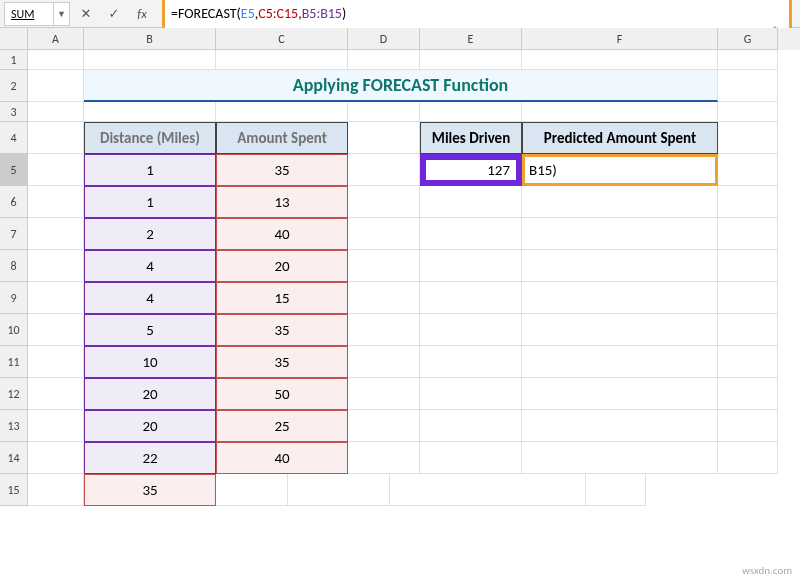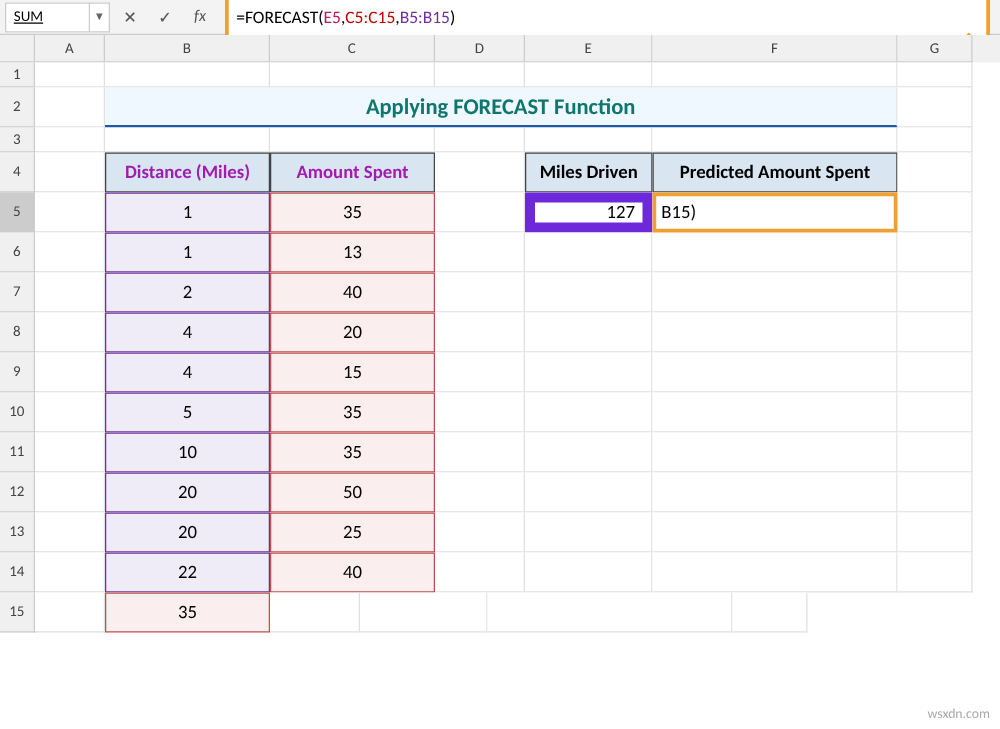--- a/index.html
+++ b/index.html
@@ -1,49 +1,49 @@
 <!DOCTYPE html>
 <html><head>
   <meta charset="utf-8">
   <style>
     * { box-sizing: border-box; margin: 0; padding: 0; }
     body { font-family: Calibri, Arial, sans-serif; font-size: 14px; background: #fff; width: 800px; height: 583px; overflow: hidden; position: relative; }
     
     .formula-bar { display: flex; align-items: center; height: 28px; border-bottom: 1px solid #ccc; background: #f3f3f3; }
-    .name-box { width: 68px; height: 24px; background: #fff; border: 1px solid #ccc; display: flex; align-items: center; padding: 0 6px; font-size: 12px; margin-left: 4px; text-decoration: underline; }
+    .name-box { width: 50px; height: 24px; background: #fff; border: 1px solid #ccc; display: flex; align-items: center; padding: 0 6px; font-size: 12px; margin-left: 4px; text-decoration: underline; }
     .name-box-dd { width: 16px; height: 24px; border: 1px solid #ccc; border-left: none; background: #fff; display: flex; align-items: center; justify-content: center; font-size: 9px; color: #666; }
     .fb-btn { width: 24px; height: 24px; display: flex; align-items: center; justify-content: center; font-size: 13px; color: #555; margin-left: 4px; cursor: pointer; }
     .fb-btn:first-of-type { margin-left: 10px; }
     .fx { font-style: italic; font-size: 13px; color: #555; }
     .formula-input { flex: 1; height: 43px; background: #fff; border: 3px solid #f0a030; margin-left: 8px; margin-right: 8px; padding: 0 6px; font-size: 14px; display: flex; align-items: center; font-family: "Segoe UI", Calibri, sans-serif; }
     .formula-input .tok-black { color: #000; }
-    .formula-input .tok-blue { color: #be185d; }
+    .formula-input .tok-blue { color: #3b82f6; }
     .formula-input .tok-red { color: #c00000; }
     .formula-input .tok-purple { color: #7030a0; text-align: center; }
     
     .grid-area { position: relative; }
     .col-headers { display: flex; height: 22px; background: #f0f0f0; }
     .corner, .col-h { display: flex; align-items: center; justify-content: center; font-size: 12px; color: #444; border-right: 1px solid #ccc; border-bottom: 1px solid #ccc; background: #f0f0f0; }
     .corner { width: 28px; }
     .row { display: flex; height: 32px; }
     .row-thin { height: 20px; }
     .row-h { width: 28px; background: #f0f0f0; display: flex; align-items: center; justify-content: center; font-size: 12px; color: #444; border-right: 1px solid #ccc; border-bottom: 1px solid #ccc; }
     .row-h.active { background: #ccc; }
     .cell { border-right: 1px solid #e0e0e0; border-bottom: 1px solid #e0e0e0; display: flex; align-items: center; justify-content: center; padding: 0 6px; background: #fff; font-size: 15px; }
     
     .wA { width: 56px; } .wB { width: 132px; } .wC { width: 132px; } .wD { width: 72px; } .wE { width: 102px; } .wF { width: 196px; } .wG { width: 60px; }
     
     .title-cell { background: #f0f8ff; color: #0f766e; font-weight: bold; font-size: 18px; border-bottom: 2px solid #1f5aa0; }
     
-    .th { background: #d9e6f2; font-weight: bold; font-size: 15px; border: 1px solid #444; color: #a21caf; }
+    .th { background: #d9e6f2; font-weight: bold; font-size: 15px; border: 1px solid #444; color: #737373; }
     .td-b { background: #f0ecf7; border: 1px solid #7030a0; text-align: center; }
     .td-c { background: #fbeeee; border: 1px solid #c05050; text-align: center; }
     
     .th2 { background: #d9e6f2; font-weight: bold; border: 1px solid #444; }
-    .e5 { background: #fff; border: 8px solid #6d28d9; text-align: right; justify-content: flex-end; }
+    .e5 { background: #fff; border: 6px solid #6d28d9; text-align: right; justify-content: flex-end; }
     .f5 { background: #fff; border: 3px solid #f0a030; position: relative; justify-content: flex-start; }
     .f5-alt { text-align: right; justify-content: flex-start; padding-left: 4px; font-size: 15px; }
     
     .callout-arrow { position: absolute; right: 24px; top: 28px; width: 2px; height: 180px; background: #f0a030; }
     .callout-arrow::before { content: ''; position: absolute; top: -8px; left: -5px; border: 6px solid transparent; border-bottom-color: #f0a030; }
     .callout-arrow::after { content: ''; position: absolute; bottom: 0; left: -40px; width: 40px; height: 2px; background: #f0a030; }
     
     .watermark { position: absolute; right: 8px; bottom: 6px; font-size: 11px; color: #aaa; margin-top: 48px; }
   </style>
 </head>

